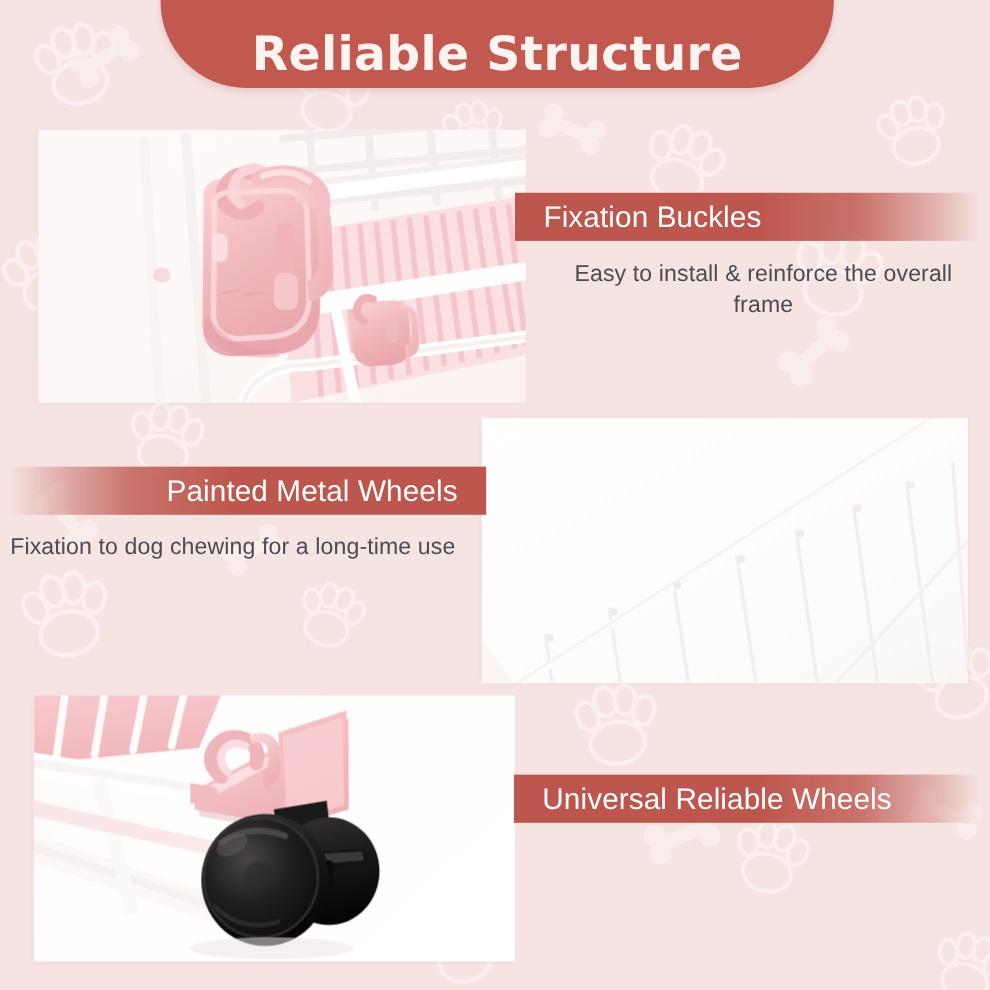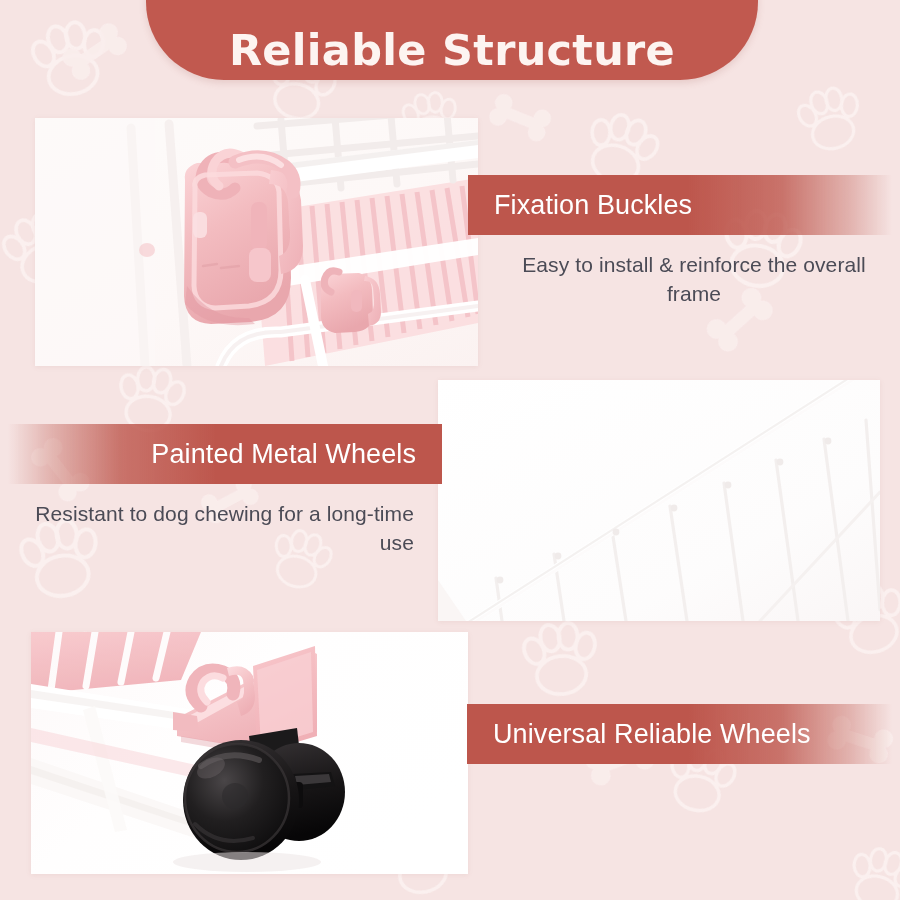--- a/index.html
+++ b/index.html
@@ -69,21 +69,21 @@
   #photo-wires   { left: 438px; top: 380px; width: 442px; height: 241px; }
   #photo-wheels  { left: 31px;  top: 632px; width: 437px; height: 242px; }
 
   .photo-inner { position: absolute; inset: 0; }
   .photo-inner svg { display: block; width: 100%; height: 100%; }
 
   
   .feature { position: absolute; }
 
   .feature-title-band {
-    height: 60px;
+    height: 44px;
     display: flex;
     align-items: center;
     box-sizing: border-box;
   }
   .feature-title-band.left-anchor {
     justify-content: flex-start;
     padding-left: 26px;
     background: linear-gradient(to right,
         #bd564c 0%, #bd564c 52%, rgba(189,86,76,0.80) 74%,
         rgba(189,86,76,0.35) 90%, rgba(189,86,76,0.0) 100%);
@@ -476,21 +476,21 @@
     <div class="feature-title-band left-anchor">
       <span class="feature-title">Fixation Buckles</span>
     </div>
     <div class="feature-desc align-left">Easy to install &amp; reinforce the overall frame</div>
   </div>
 
   <div class="feature" id="feature-wires">
     <div class="feature-title-band right-anchor">
       <span class="feature-title">Painted Metal Wheels</span>
     </div>
-    <div class="feature-desc align-right">Resistant to dog chewing for a long-time use</div>
+    <div class="feature-desc align-right">Fixation to dog chewing for a long-time use</div>
   </div>
 
   <div class="feature" id="feature-wheels">
     <div class="feature-title-band left-anchor">
       <span class="feature-title">Universal Reliable Wheels</span>
     </div>
   </div>
 
 </div>
 

